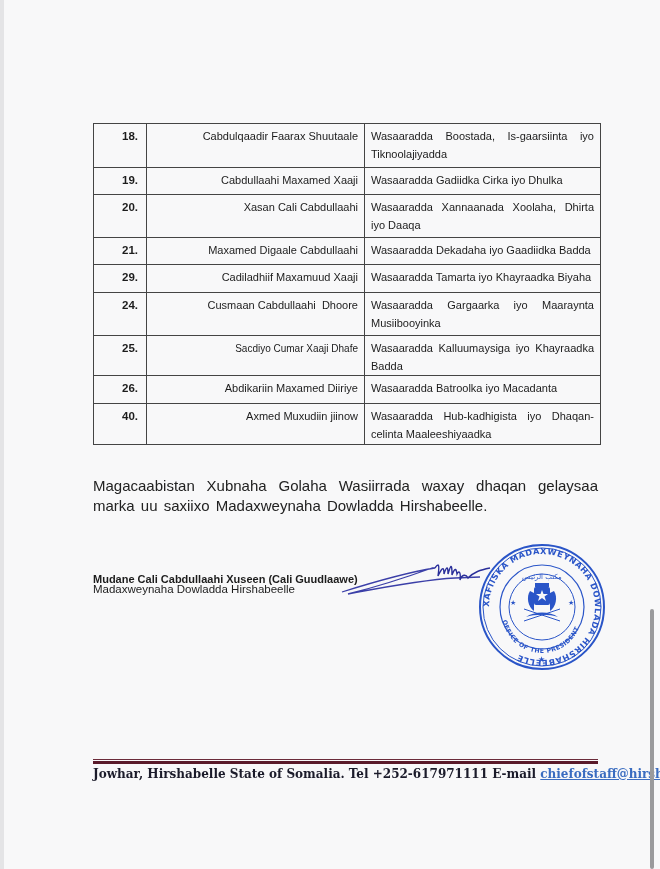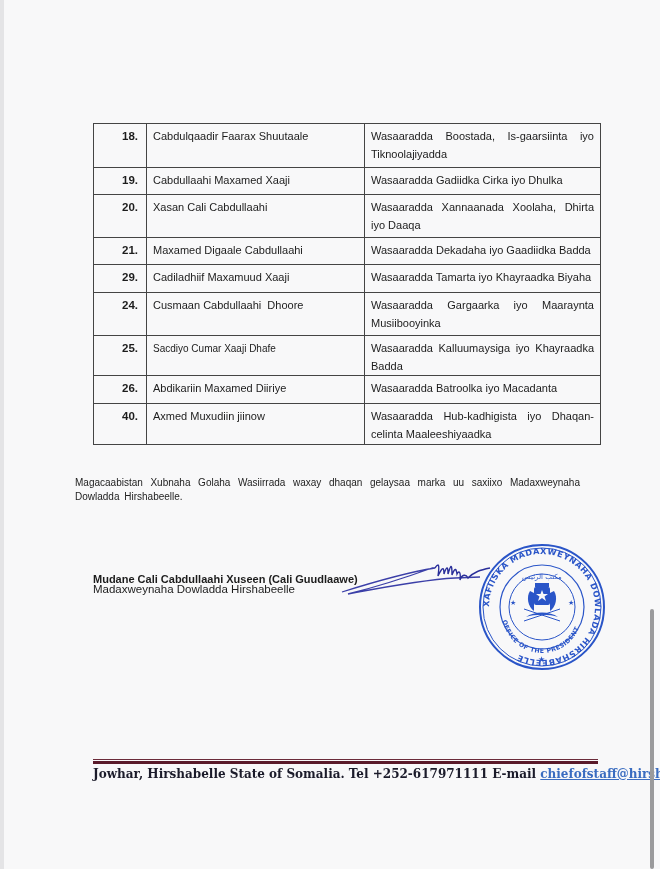--- a/index.html
+++ b/index.html
@@ -21,34 +21,35 @@
     width: 508px;
     border-collapse: collapse;
     font-size: 11px;
     margin-top: 28px;
   }
   .roster-table td {
     border: 1.3px solid #444;
     vertical-align: top;
     padding: 3px 6px 0 6px;
     line-height: 18px;
+    text-align: right;
   }
   .roster-table td.num {
     width: 38px; text-align: right; font-weight: bold; font-size: 11.5px;
     padding-right: 8px;
   }
   .roster-table td.name { width: 205px; }
   .roster-table td.ministry { text-align: justify; text-align-last: left; }
   .roster-table td.ministry.spread { text-align-last: auto; }
   .name.small span { font-size: 10px; }
   .name.big span { font-size: 11.5px; }
 
   .body-text {
-    position: absolute; left: 75px; top: 476px; width: 505px;
-    font-size: 10px; line-height: 14px; text-align: justify;
+    position: absolute; left: 93px; top: 476px; width: 505px;
+    font-size: 15px; line-height: 20px; text-align: justify;
     text-align-last: left; color: #222; word-spacing: 2px;
   }
   .sig-name {
     position: absolute; left: 93px; top: 573px;
     font-size: 11px; font-weight: bold; color: #1c1c1c;
   }
   .sig-title {
     position: absolute; left: 93px; top: 583px;
     font-size: 11.5px; font-weight: normal; color: #1c1c1c;
   }

